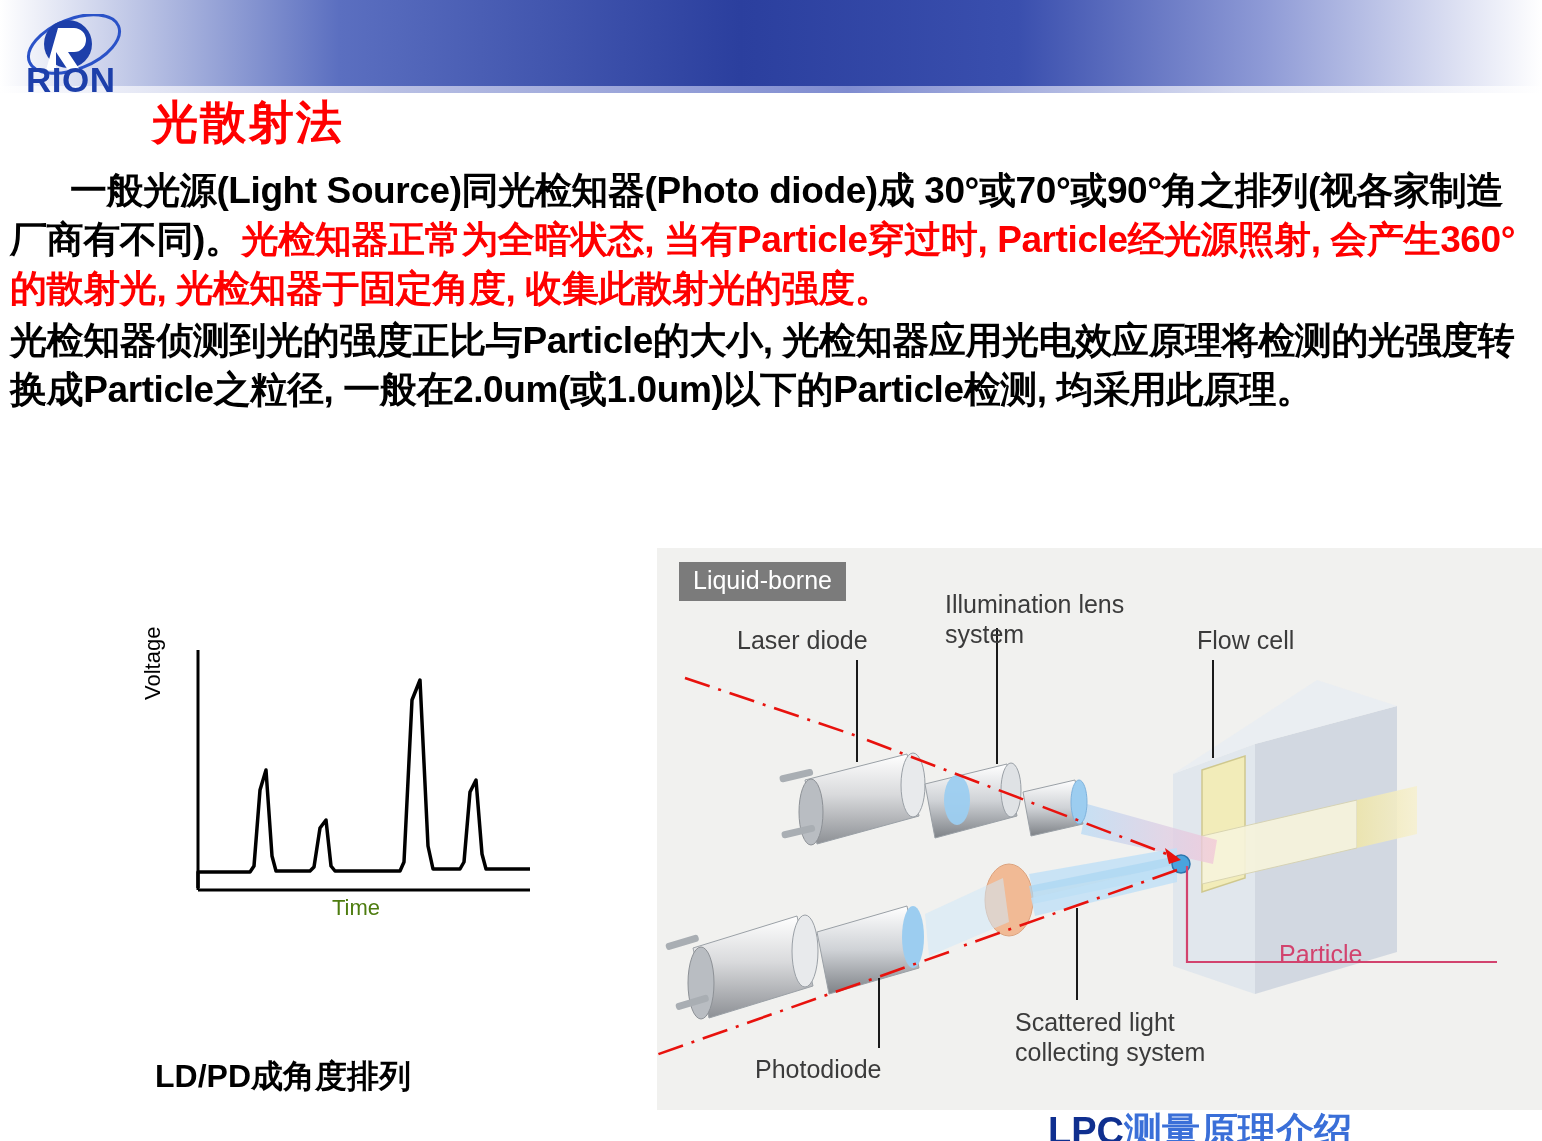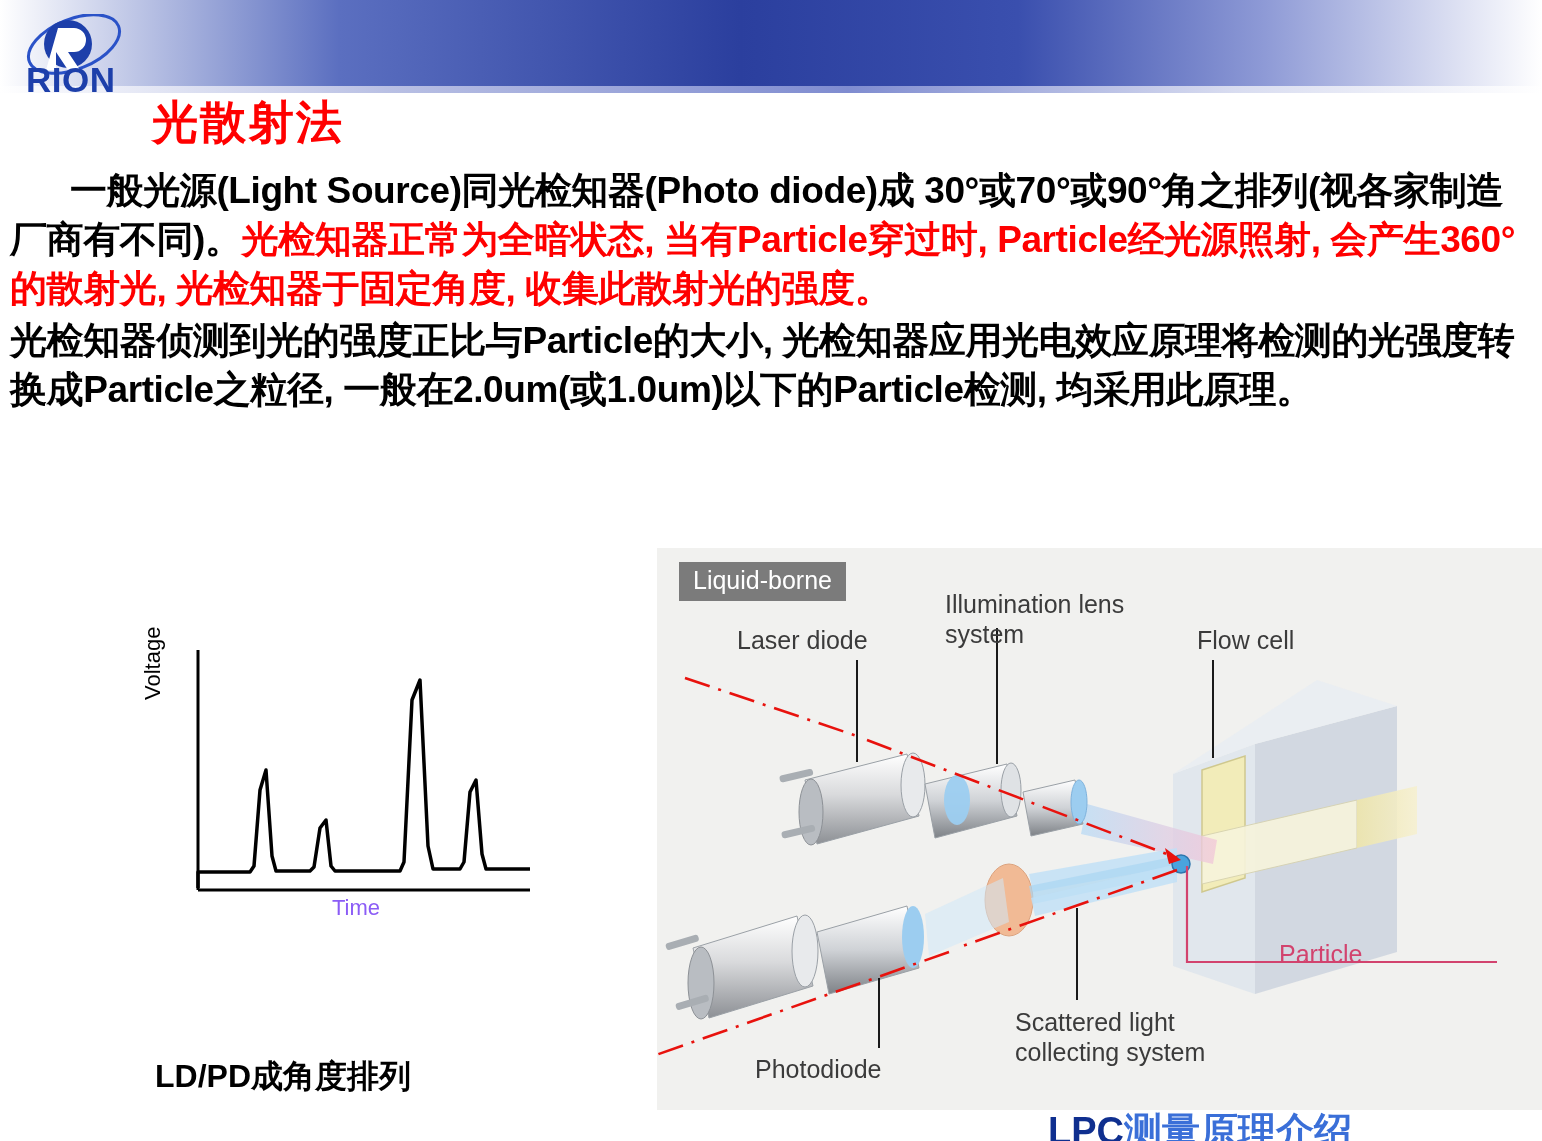--- a/index.html
+++ b/index.html
@@ -145,21 +145,21 @@
 
 <div class="chart-area">
   <svg class="chart-svg" width="400" height="300" viewBox="0 0 400 300">
 
     <line x1="48" y1="10" x2="48" y2="250" stroke="#000" stroke-width="3"></line>
     <line x1="48" y1="250" x2="380" y2="250" stroke="#000" stroke-width="3"></line>
 
     <path d="M48 248 L48 232 L100 232 L104 226 L110 150 L116 130 L122 216 L126 231 L160 231 L164 227 L170 188 L176 180 L181 226 L185 231 L250 231 L254 222 L262 60 L270 40 L278 206 L283 229 L310 229 L314 222 L320 152 L326 140 L332 214 L336 229 L380 229" fill="none" stroke="#000" stroke-width="3.5" stroke-linejoin="round"></path>
   </svg>
   <div style="position:absolute; left:-10px; top:60px; transform:rotate(-90deg); transform-origin:left top; font-size:22px; color:#000;">Voltage</div>
-  <div style="position:absolute; left:182px; top:255px; font-size:22px; color:#8b5cf6;">Time</div>
+  <div style="position:absolute; left:182px; top:255px; font-size:22px; color:#4d7c0f;">Time</div>
 </div>
 <div class="chart-caption">LD/PD成角度排列</div>
 
 <div class="figure">
   <div class="fig-badge">Liquid-borne</div>
 
   <svg width="876" height="562" viewBox="0 0 876 562" style="position:absolute;left:0;top:0;">
     <defs>
       <linearGradient id="metal" x1="0" y1="0" x2="0" y2="1">
         <stop offset="0%" stop-color="#ffffff"></stop>

